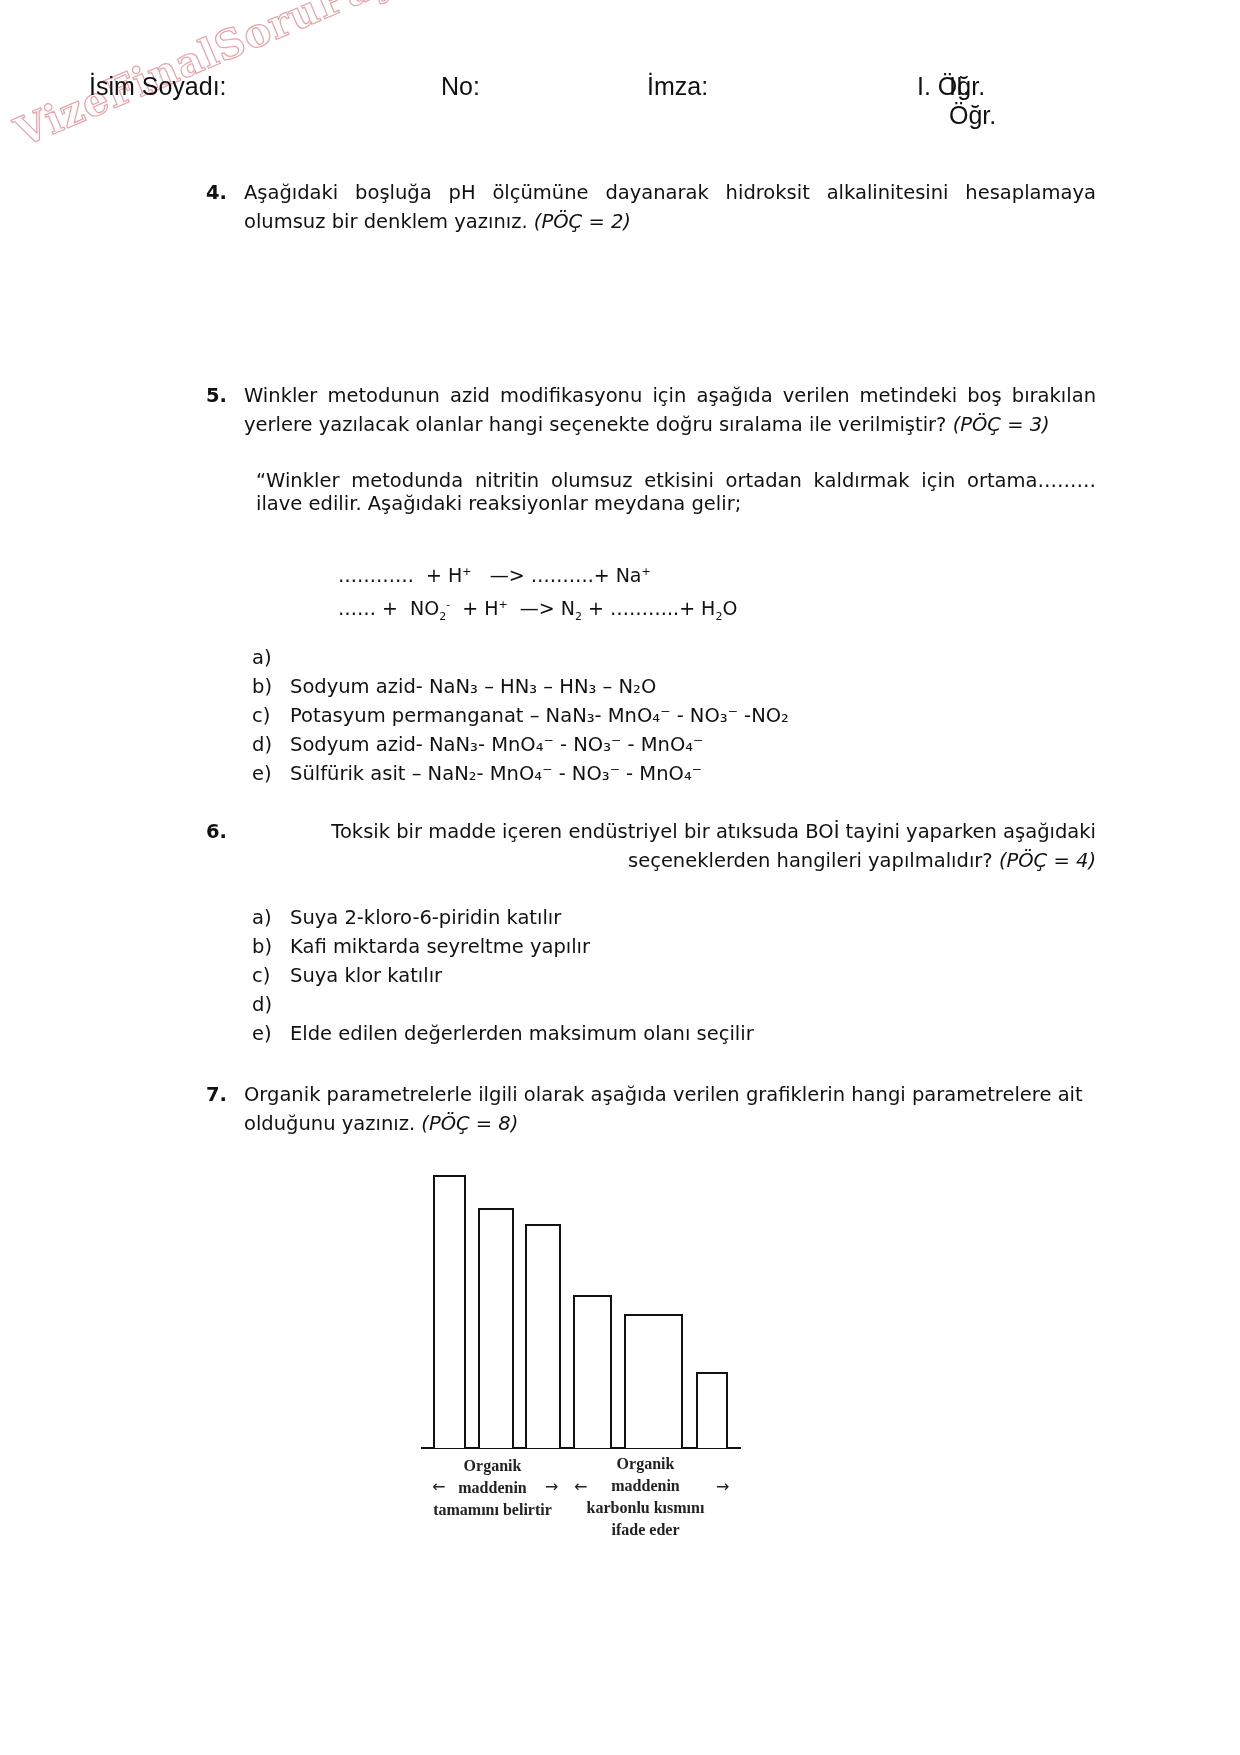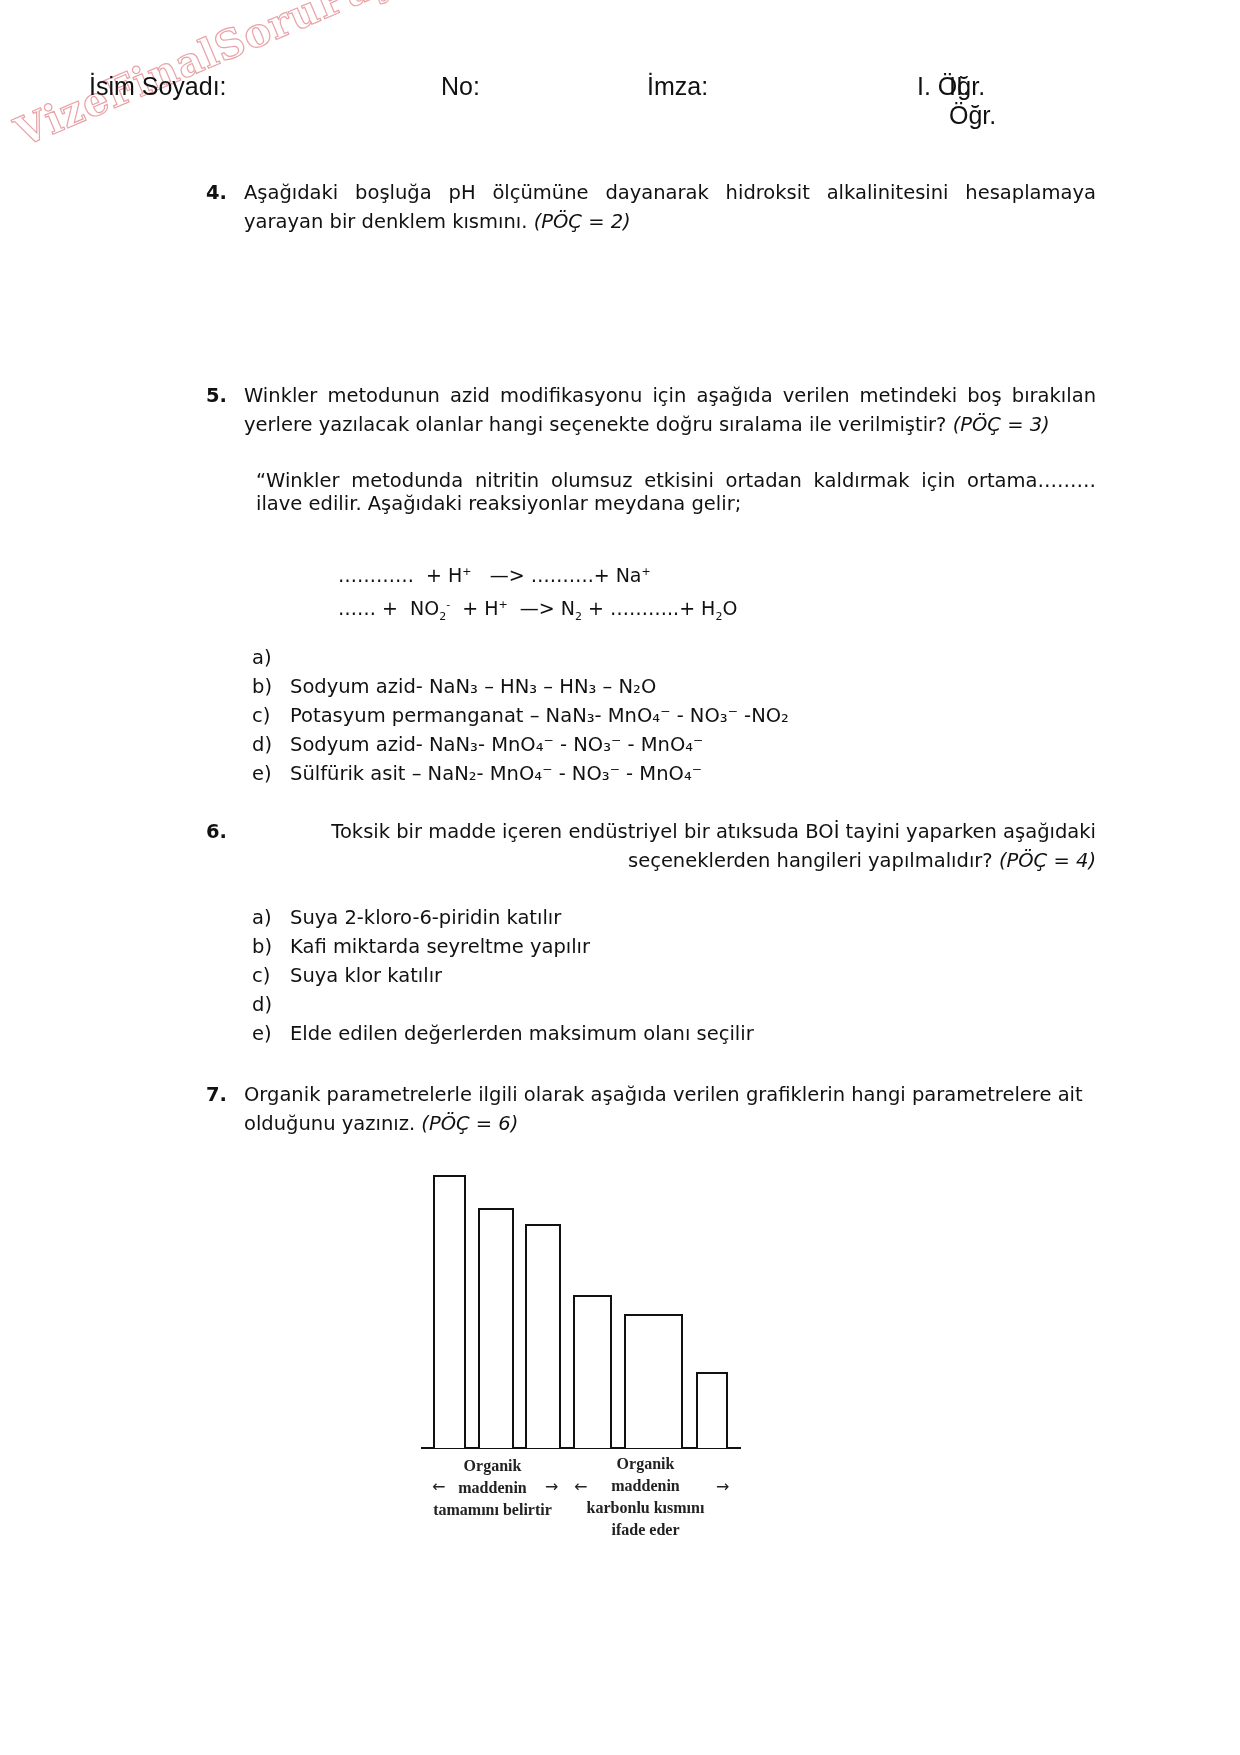--- a/index.html
+++ b/index.html
@@ -39,21 +39,21 @@
 <div class="header">
   <span style="left:89px">İsim Soyadı:</span>
   <span style="left:441px">No:</span>
   <span style="left:647px">İmza:</span>
   <span style="left:917px">I. Öğr.</span>
   <span style="left:949px">II. Öğr.</span>
 </div>
 
 <div class="q" style="top:178px">
   <span class="num">4.</span>
-  <span class="txt"><span>Aşağıdaki boşluğa pH ölçümüne dayanarak hidroksit alkalinitesini hesaplamaya yarayan bir denklem kısmını.</span> <span class="poc">(PÖÇ = 2)</span></span>
+  <span class="txt"><span>Aşağıdaki boşluğa pH ölçümüne dayanarak hidroksit alkalinitesini hesaplamaya olumsuz bir denklem yazınız.</span> <span class="poc">(PÖÇ = 2)</span></span>
 </div>
 
 <div class="q" style="top:381px">
   <span class="num">5.</span>
   <span class="txt"><span>Winkler metodunun azid modifikasyonu için aşağıda verilen metindeki boş bırakılan yerlere yazılacak olanlar hangi seçenekte doğru sıralama ile verilmiştir?</span> <span class="poc">(PÖÇ = 3)</span></span>
 </div>
 
 <div class="quote" style="top:469px">“Winkler metodunda nitritin olumsuz etkisini ortadan kaldırmak için ortama……… ilave edilir. Aşağıdaki reaksiyonlar meydana gelir;</div>
 
 <div class="reactions" style="top:557px">
@@ -105,21 +105,21 @@
       <span class="lbl">d)</span>
     </div>
   <div class="opt">
       <span class="lbl">e)</span>
       <span>Elde edilen değerlerden maksimum olanı seçilir</span>
     </div>
 </div>
 
 <div class="q" style="top:1080px">
   <span class="num">7.</span>
-  <span class="txt" style="text-align:left"><span>Organik parametrelerle ilgili olarak aşağıda verilen grafiklerin hangi parametrelere ait olduğunu yazınız.</span> <span class="poc">(PÖÇ = 6)</span></span>
+  <span class="txt" style="text-align:left"><span>Organik parametrelerle ilgili olarak aşağıda verilen grafiklerin hangi parametrelere ait olduğunu yazınız.</span> <span class="poc">(PÖÇ = 8)</span></span>
 </div>
 
 <div class="chart" id="chart">
   <div class="baseline"></div>
 
   <div class="cap" style="left:420px; top:1455px; width:145px;">
     <div>Organik</div>
     <div>maddenin</div>
     <div>tamamını belirtir</div>
   </div>

